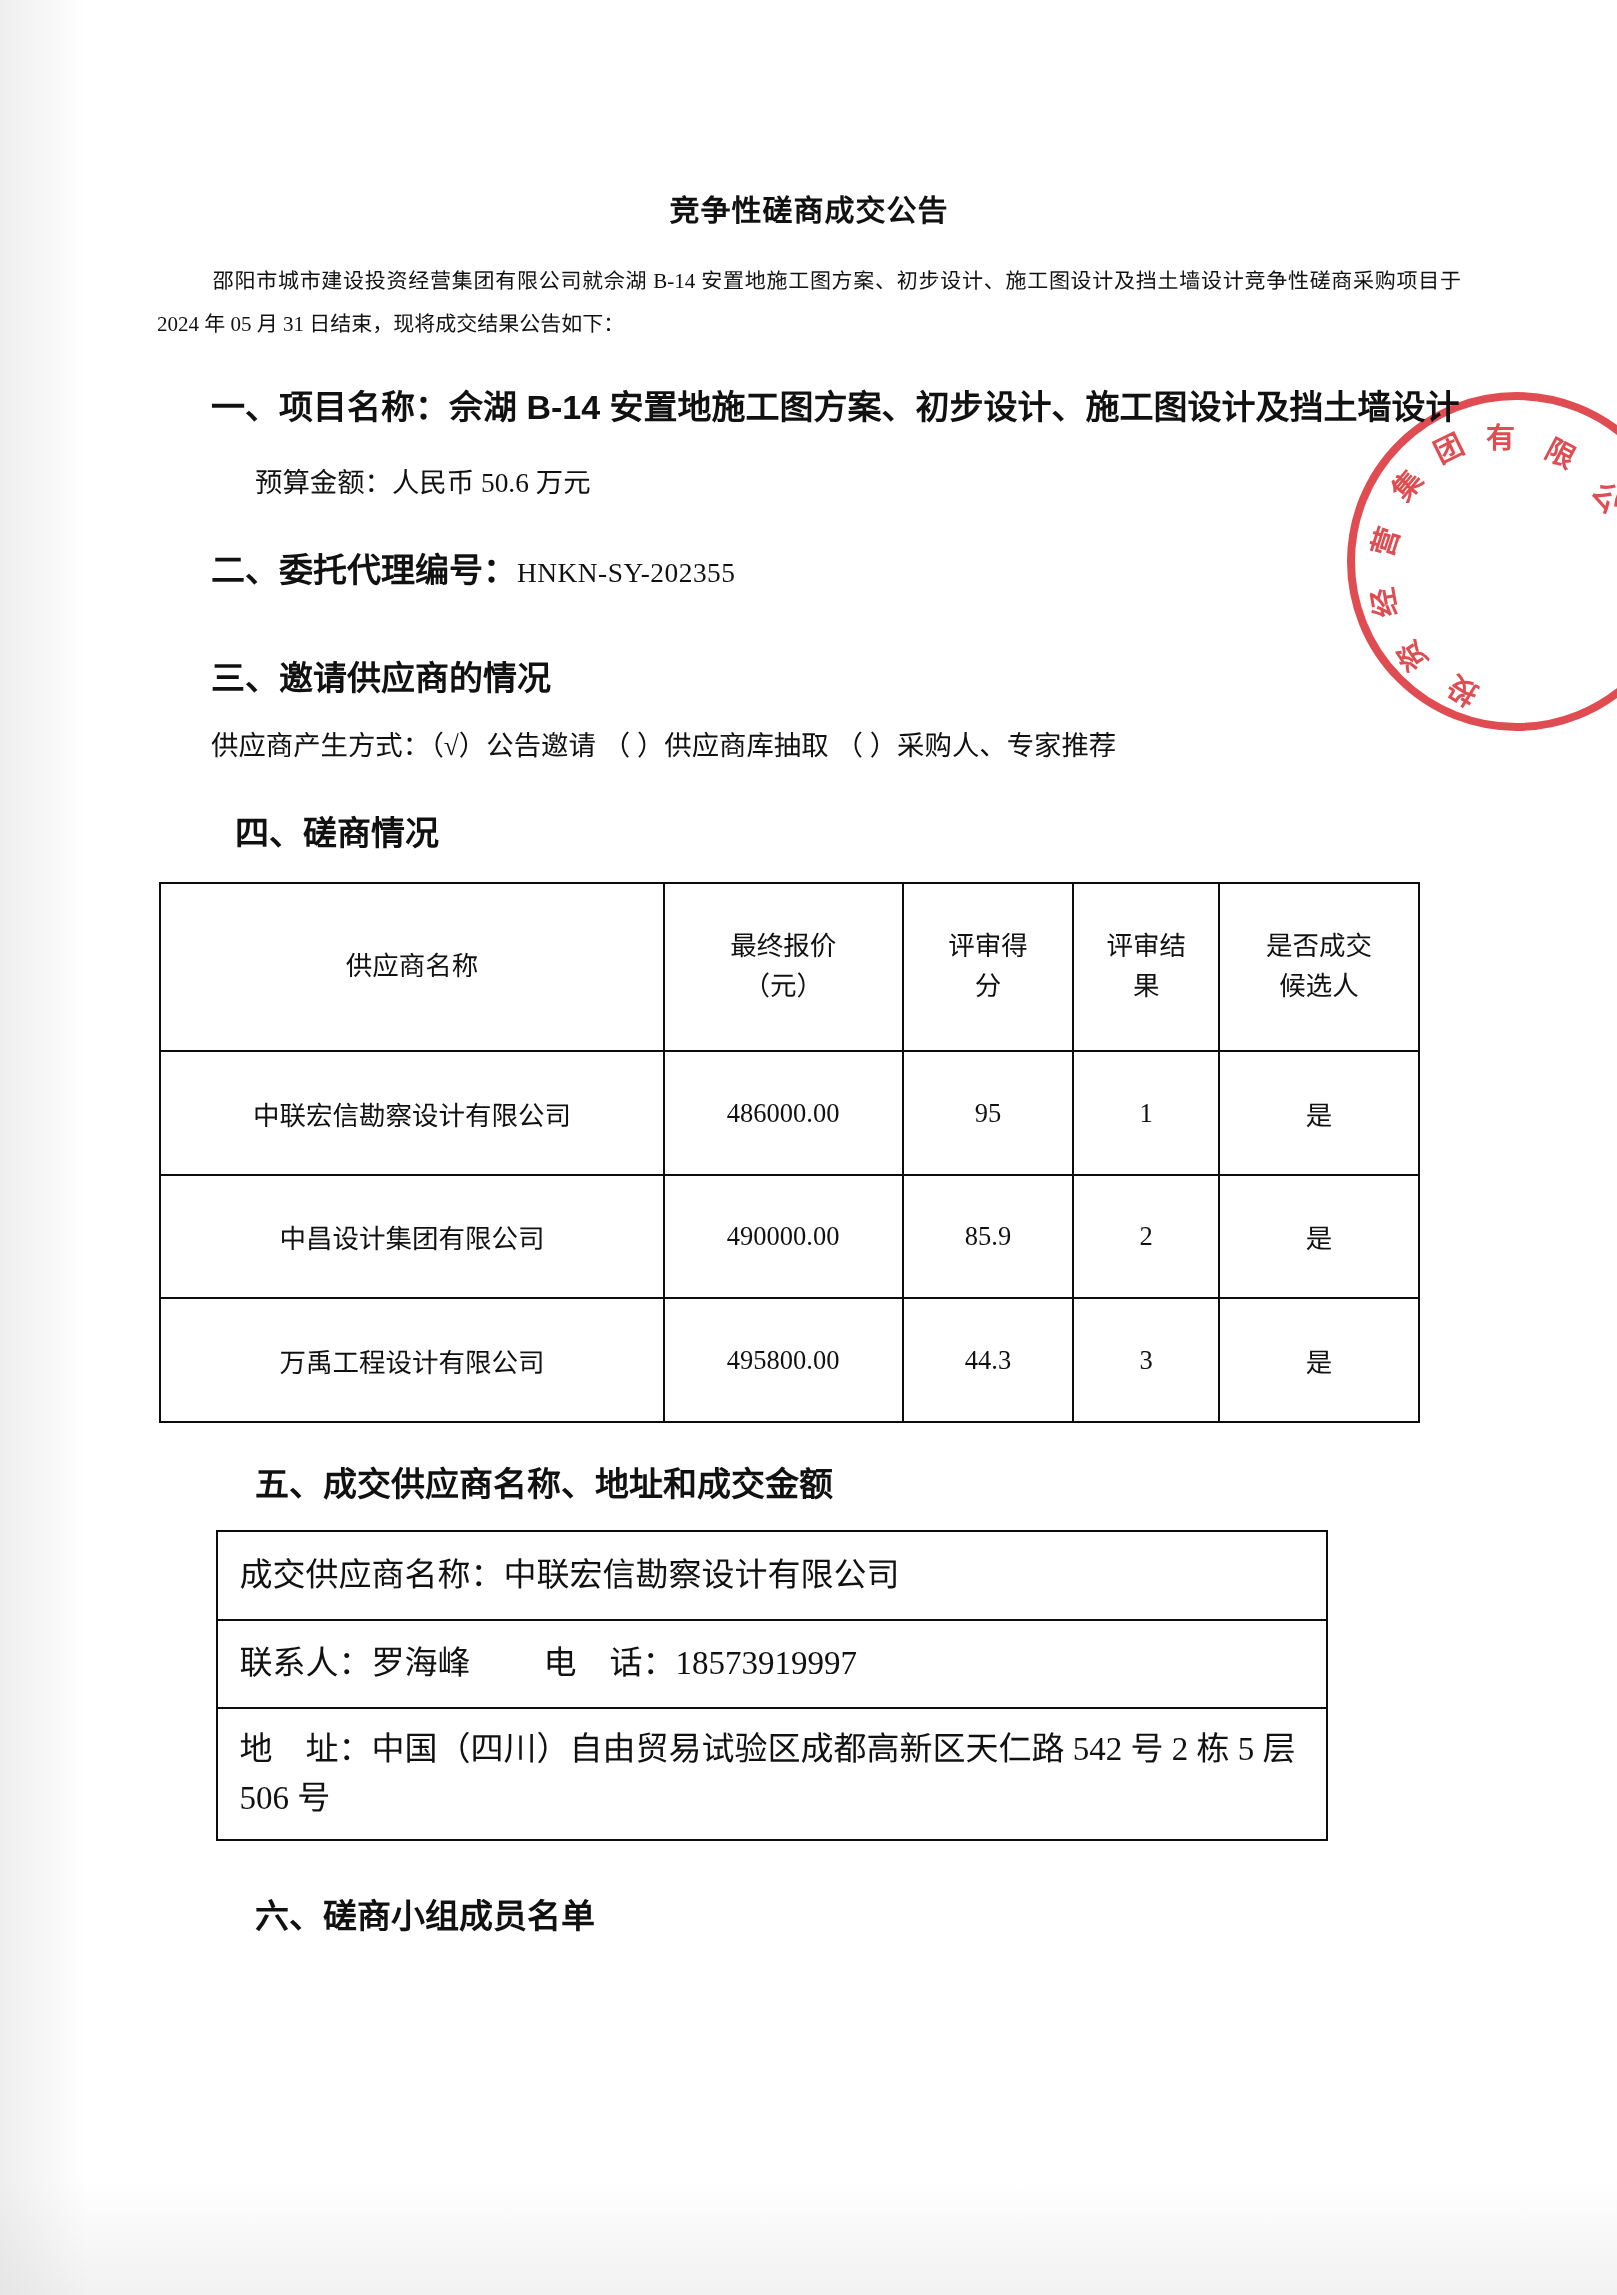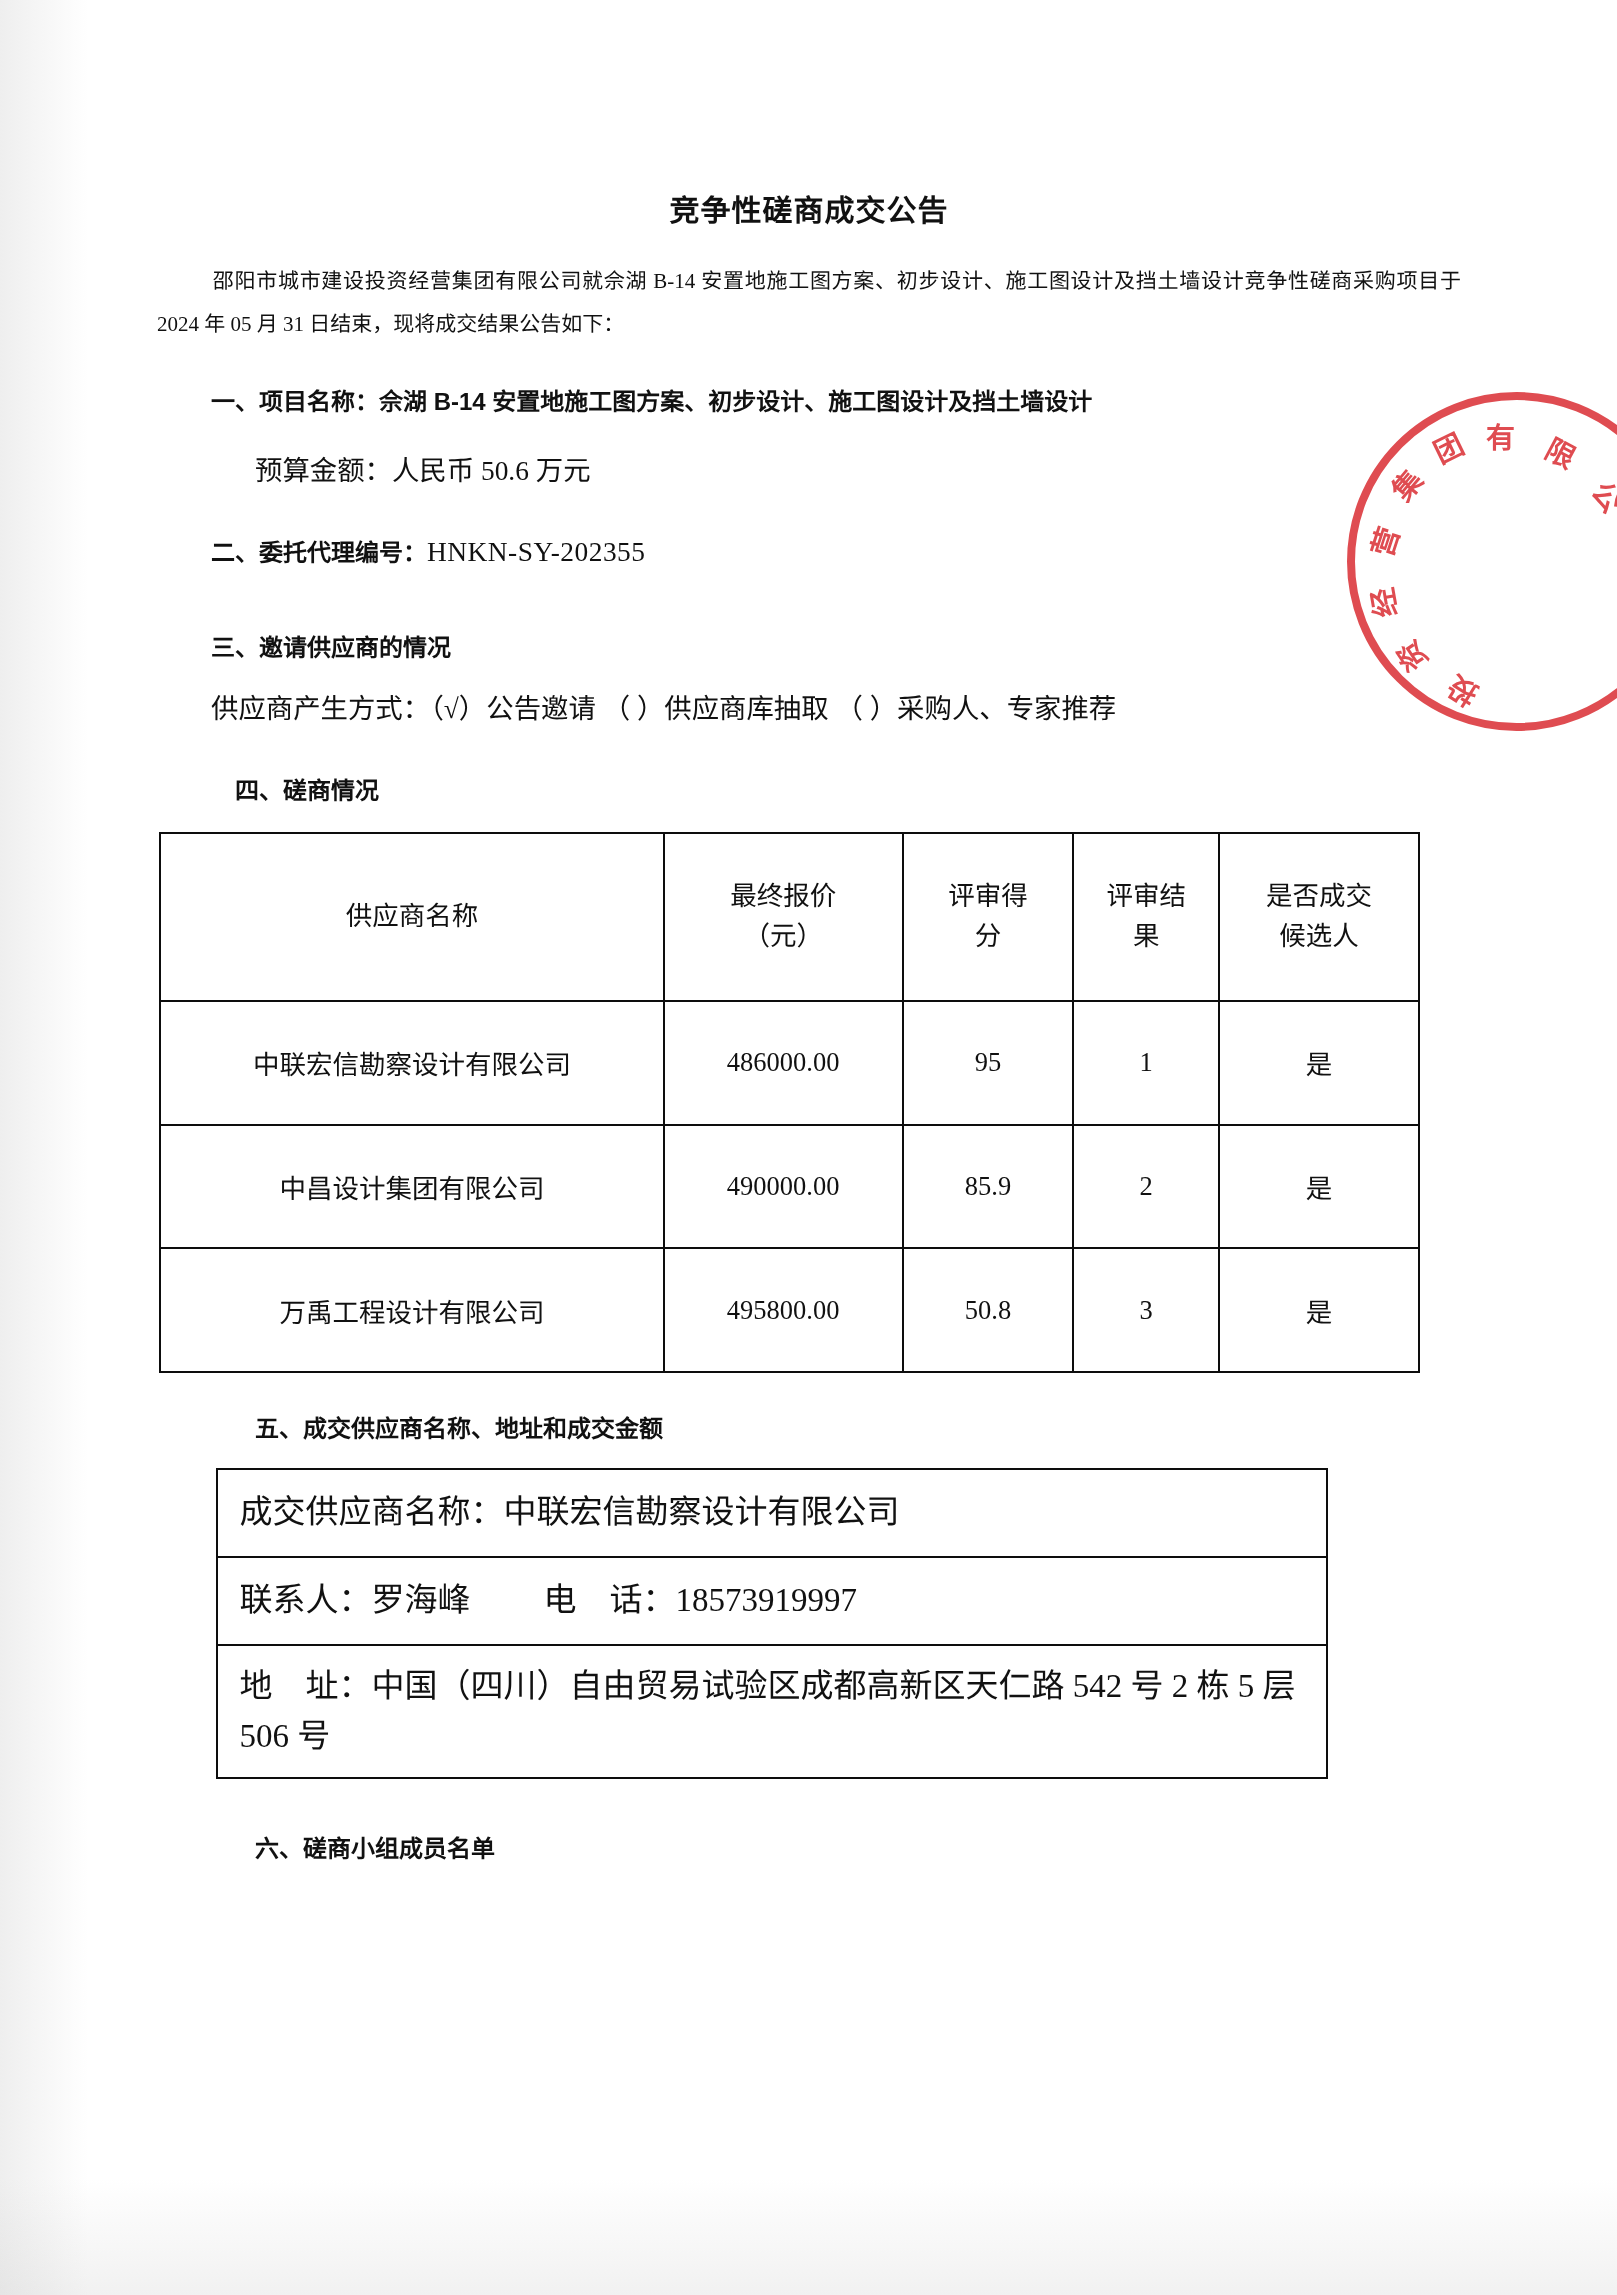--- a/index.html
+++ b/index.html
@@ -58,21 +58,21 @@
     width: 55px;
   }
   .sec {
     font-size: 27.4px;
     line-height: 1.9;
     margin-top: 17.6px;
   }
   .sec-head {
     font-weight: bold;
     font-family: "Liberation Sans", "DejaVu Sans", sans-serif;
-    font-size: 24px;
+    font-size: 34px;
   }
   .pad-l-55 { padding-left: 54px; }
   .pad-l-80 { padding-left: 78px; }
   .pad-l-100 { padding-left: 98px; }
   .mono-ish {
     font-family: "Liberation Serif", "DejaVu Serif", serif;
     letter-spacing: 0.5px;
   }
   .row-gap-sm { margin-top: 9.8px; }
   .row-gap-md { margin-top: 29px; }
@@ -231,21 +231,21 @@
         <tr>
           <td>中昌设计集团有限公司</td>
           <td>490000.00</td>
           <td>85.9</td>
           <td>2</td>
           <td>是</td>
         </tr>
         <tr>
           <td>万禹工程设计有限公司</td>
           <td>495800.00</td>
-          <td>50.8</td>
+          <td>44.3</td>
           <td>3</td>
           <td>是</td>
         </tr>
       </tbody>
     </table>
 
     <div class="sec pad-l-100 row-gap-md">
       <span class="sec-head">五、成交供应商名称、地址和成交金额</span>
     </div>
 

